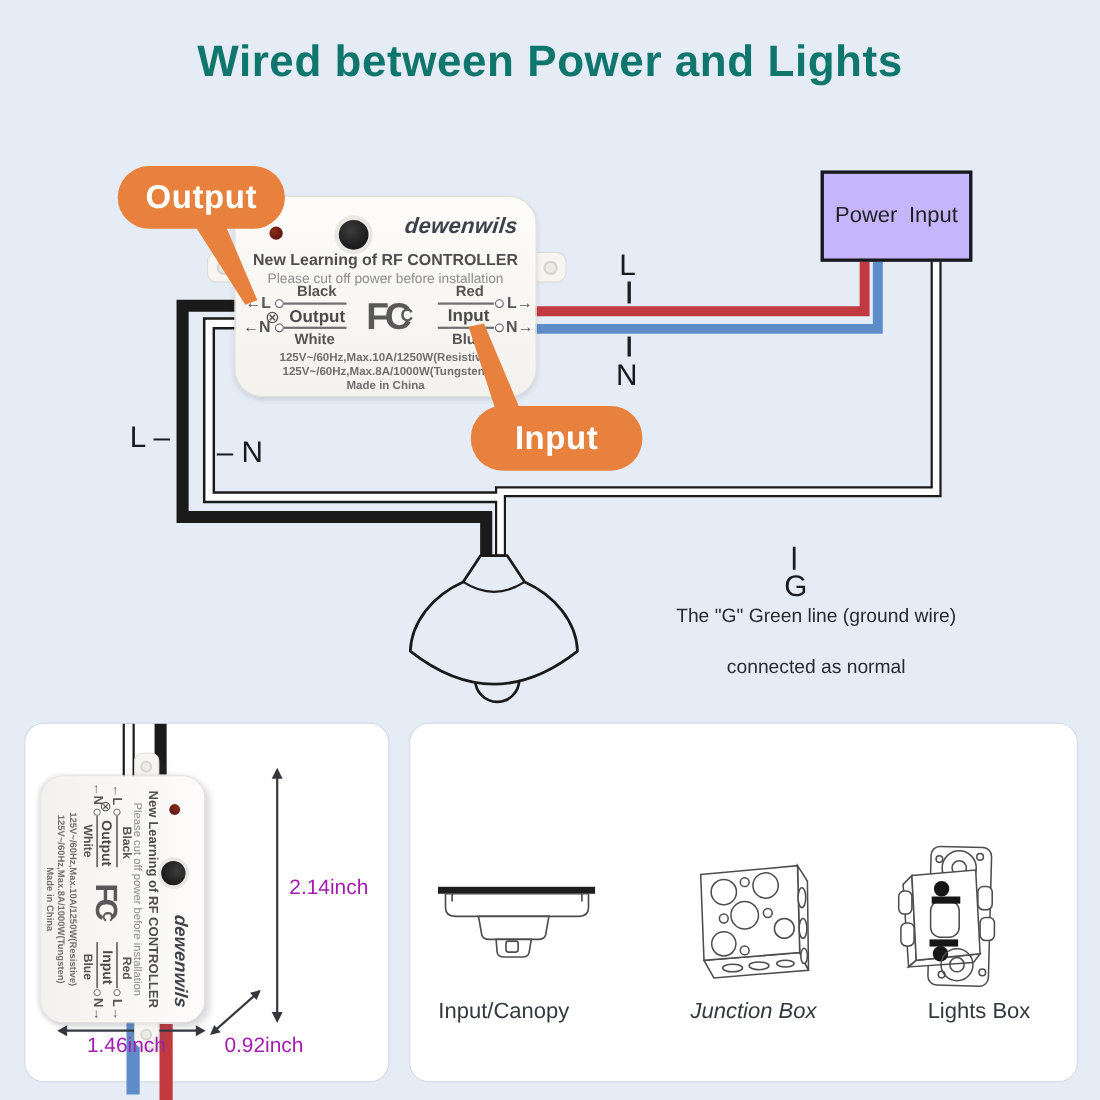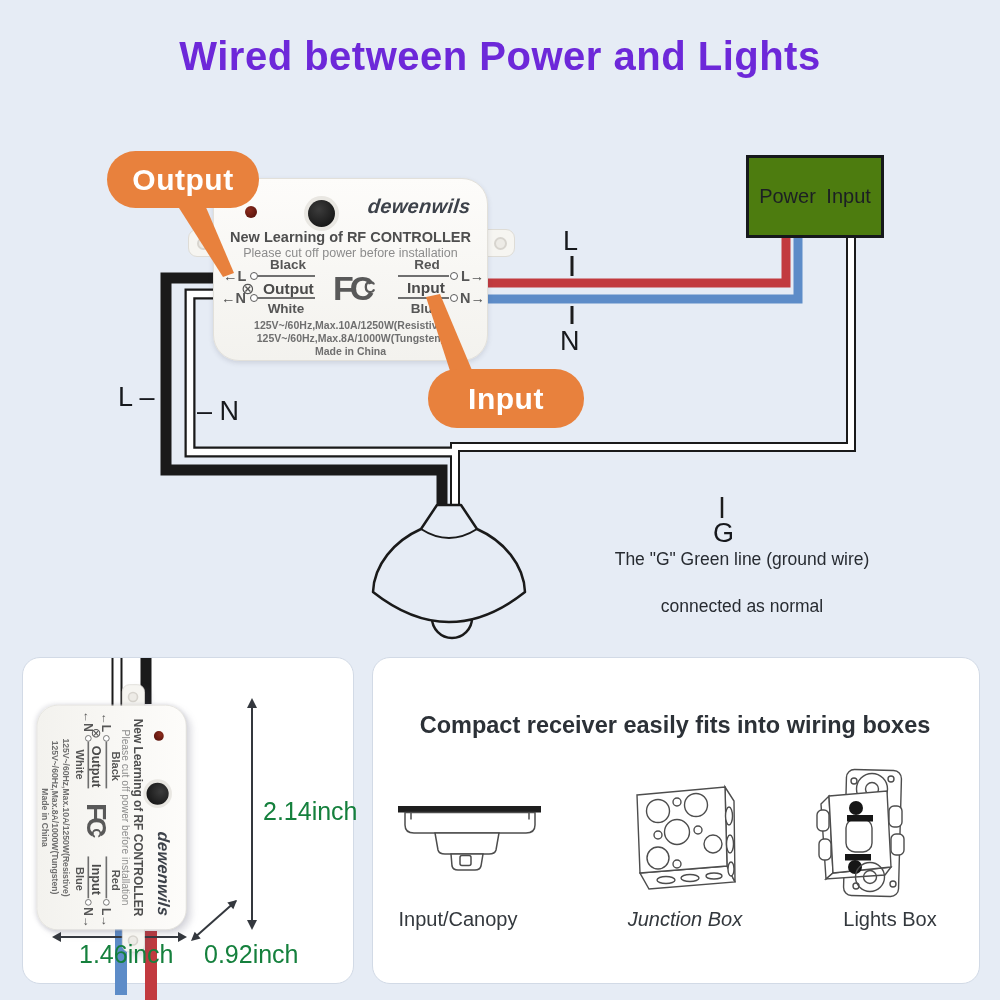--- a/index.html
+++ b/index.html
@@ -1,25 +1,25 @@
 <!DOCTYPE html>
 <html><head>
 <meta charset="utf-8">
 <style>
   html,body{margin:0;padding:0;background:#cfd8e6;}
   #stage{position:relative;width:1000px;height:1000px;background:#e6ecf5;overflow:hidden;
          font-family:"Liberation Sans","DejaVu Sans",sans-serif;color:#2e3339;}
   .abs{position:absolute;}
   svg.layer{position:absolute;left:0;top:0;pointer-events:none;}
   
-  .page-title{left:0;right:0;top:34px;text-align:center;font-size:40px;font-weight:700;color:#6d28d9;letter-spacing:.5px;}
+  .page-title{left:0;right:0;top:34px;text-align:center;font-size:40px;font-weight:700;color:#0f766e;letter-spacing:.5px;}
   
   .badge{background:#e8813d;color:#fff;font-weight:800;border-radius:29px;display:flex;align-items:center;justify-content:center;font-size:30px;letter-spacing:.5px;z-index:5;}
   
-  .power-box{left:746px;top:155px;width:132px;height:77px;border:3px solid #16181b;background:#4d7c0f;display:flex;align-items:center;justify-content:center;font-size:20px;color:#1c1f24;word-spacing:5px;z-index:4;}
+  .power-box{left:746px;top:155px;width:132px;height:77px;border:3px solid #16181b;background:#c4b5fd;display:flex;align-items:center;justify-content:center;font-size:20px;color:#1c1f24;word-spacing:5px;z-index:4;}
   
   .wlabel{font-size:27px;color:#17191d;z-index:4;white-space:nowrap;}
   .gnote{font-size:17.5px;color:#272b31;text-align:center;z-index:4;}
   
   .device-unit{position:absolute;width:325px;height:181px;z-index:2;}
   .ear{position:absolute;top:51px;width:28px;height:26px;background:#f6f5f1;border:1px solid #dedcd6;display:flex;align-items:center;justify-content:center;}
   .ear-left{left:0;border-radius:9px 0 0 9px;}
   .ear-right{left:297px;border-radius:0 9px 9px 0;}
   .ear-hole{width:9px;height:9px;border-radius:50%;border:2px solid #d7d4ce;background:#edebe6;}
   .device-body{position:absolute;left:25px;top:0;width:273px;height:181px;background:linear-gradient(180deg,#fdfcfa,#f3f2ee);border:1px solid #e2e0da;border-radius:26px;box-shadow:0 2px 5px rgba(60,60,90,.15);}
@@ -27,21 +27,21 @@
   .tline{position:absolute;height:2px;background:#6f6f6f;}
   .tcircle{position:absolute;width:8px;height:8px;border:1.5px solid #5c5c5c;border-radius:50%;background:#fff;box-sizing:border-box;}
   .term{font-size:14.5px;font-weight:600;color:#565656;}
   .wirename{font-size:13.5px;font-weight:700;color:#565656;text-align:center;}
   .brand{font-style:italic;font-weight:900;font-size:20px;color:#3d424a;transform:skewX(-6deg);letter-spacing:.3px;}
   .spec{left:0;right:0;text-align:center;font-size:10.5px;font-weight:700;color:#6f6f6f;}
   
   .card{position:absolute;background:#fff;border:1.5px solid #d2dae6;border-radius:18px;z-index:1;}
   .fit-title{left:372px;top:712px;width:606px;text-align:center;font-size:23.5px;font-weight:700;color:#2c3137;z-index:2;}
   .icon-label{position:absolute;text-align:center;font-size:20px;color:#33383d;z-index:2;}
-  .dim-label{position:absolute;font-size:25px;color:#15803d;z-index:4;white-space:nowrap;}
+  .dim-label{position:absolute;font-size:19px;color:#a21caf;z-index:4;white-space:nowrap;}
   .mini-mount{position:absolute;left:38px;top:685px;width:148px;height:266px;z-index:3;filter:drop-shadow(5px 4px 3px rgba(70,70,100,.18));}
 </style>
 </head>
 <body>
 
 <div id="stage">
 
   <div class="abs page-title">Wired between Power and Lights</div>
 
   <svg class="layer" width="1000" height="660" viewBox="0 0 1000 660" style="z-index:1">
@@ -205,21 +205,20 @@
       <div class="d spec" style="top:166px;">Made in China</div>
     </div>
   </div>
       </div>
   </div>
 
   <div class="dim-label" style="left:263px;top:797px;">2.14inch</div>
   <div class="dim-label" style="left:79px;top:940px;">1.46inch</div>
   <div class="dim-label" style="left:204px;top:940px;">0.92inch</div>
 
-  <div class="abs fit-title">Compact receiver easily fits into wiring boxes</div>
 
   <svg class="layer" style="left:398px;top:806px;z-index:2" width="145" height="66" viewBox="0 0 145 66">
     <g stroke="#4d4d4d" stroke-width="1.5" fill="#fff">
       <rect x="0" y="0" width="143" height="6.5" fill="#1e1e1e" stroke="none"></rect>
       <path d="M7,6.5 L137,6.5 L137,19 Q137,27 128,27 L16,27 Q7,27 7,19 Z"></path>
       <path d="M13,6.5 V13.5 M131,6.5 V13.5" fill="none"></path>
       <path d="M37,27 L101,27 L98,44 Q97,48 91,48 L47,48 Q41,48 40,44 Z"></path>
       <path d="M53,48 L85,48 L83,60 Q82,64 77,64 L60,64 Q55,64 54,60 Z"></path>
       <rect x="62" y="49.5" width="11" height="10" rx="2"></rect>
     </g>

